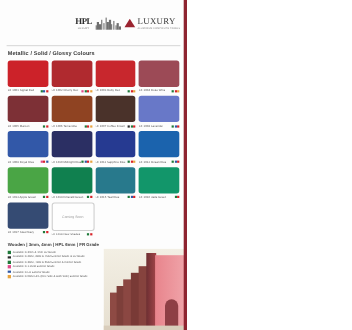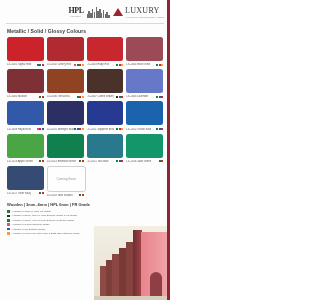--- a/index.html
+++ b/index.html
@@ -9,21 +9,21 @@
     font-family:"Liberation Sans",sans-serif;
     position:relative;
   }
   .page{
     position:absolute;inset:0;
     background:#fdfdfd;
     padding:0;
   }
   
   .header{
-    height:22px;
+    height:40px;
     display:flex;align-items:center;justify-content:flex-end;
     padding:3px 6px 0 0;
     box-sizing:border-box;
   }
   .logos{display:flex;align-items:center;gap:3px;}
   .hpl-logo{display:flex;flex-direction:column;align-items:center;line-height:1;}
   .hpl-word{
     font-size:8px;font-weight:bold;color:#2c2c2c;letter-spacing:-0.4px;
     font-family:"Liberation Serif",serif;
   }

